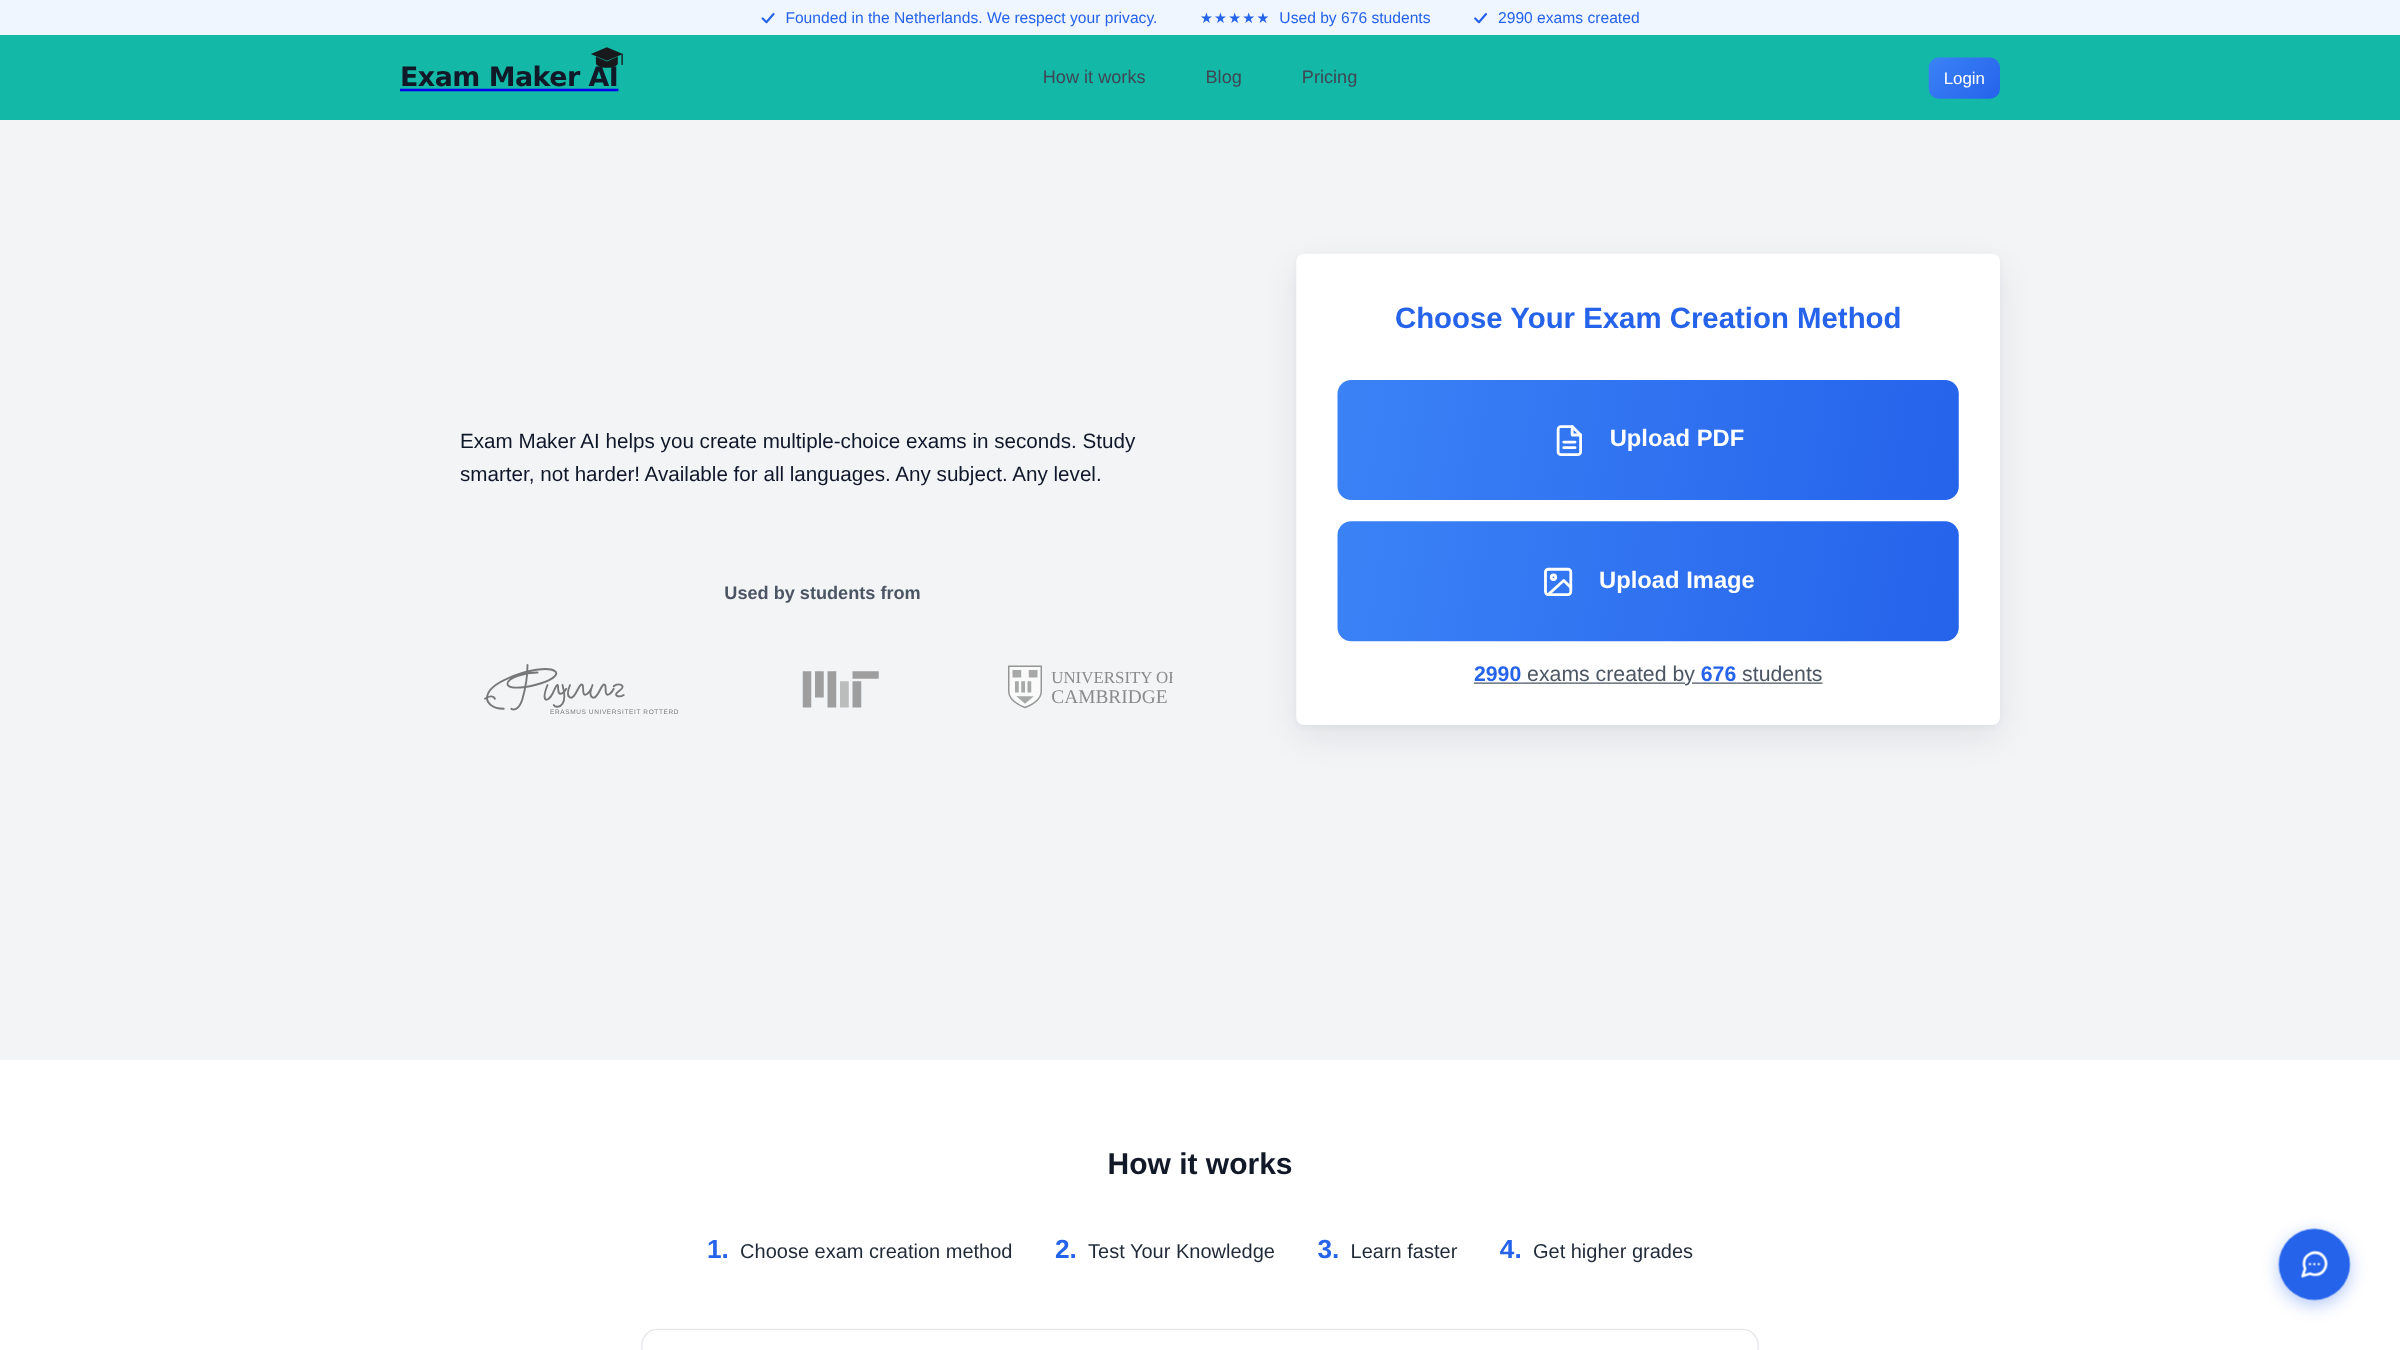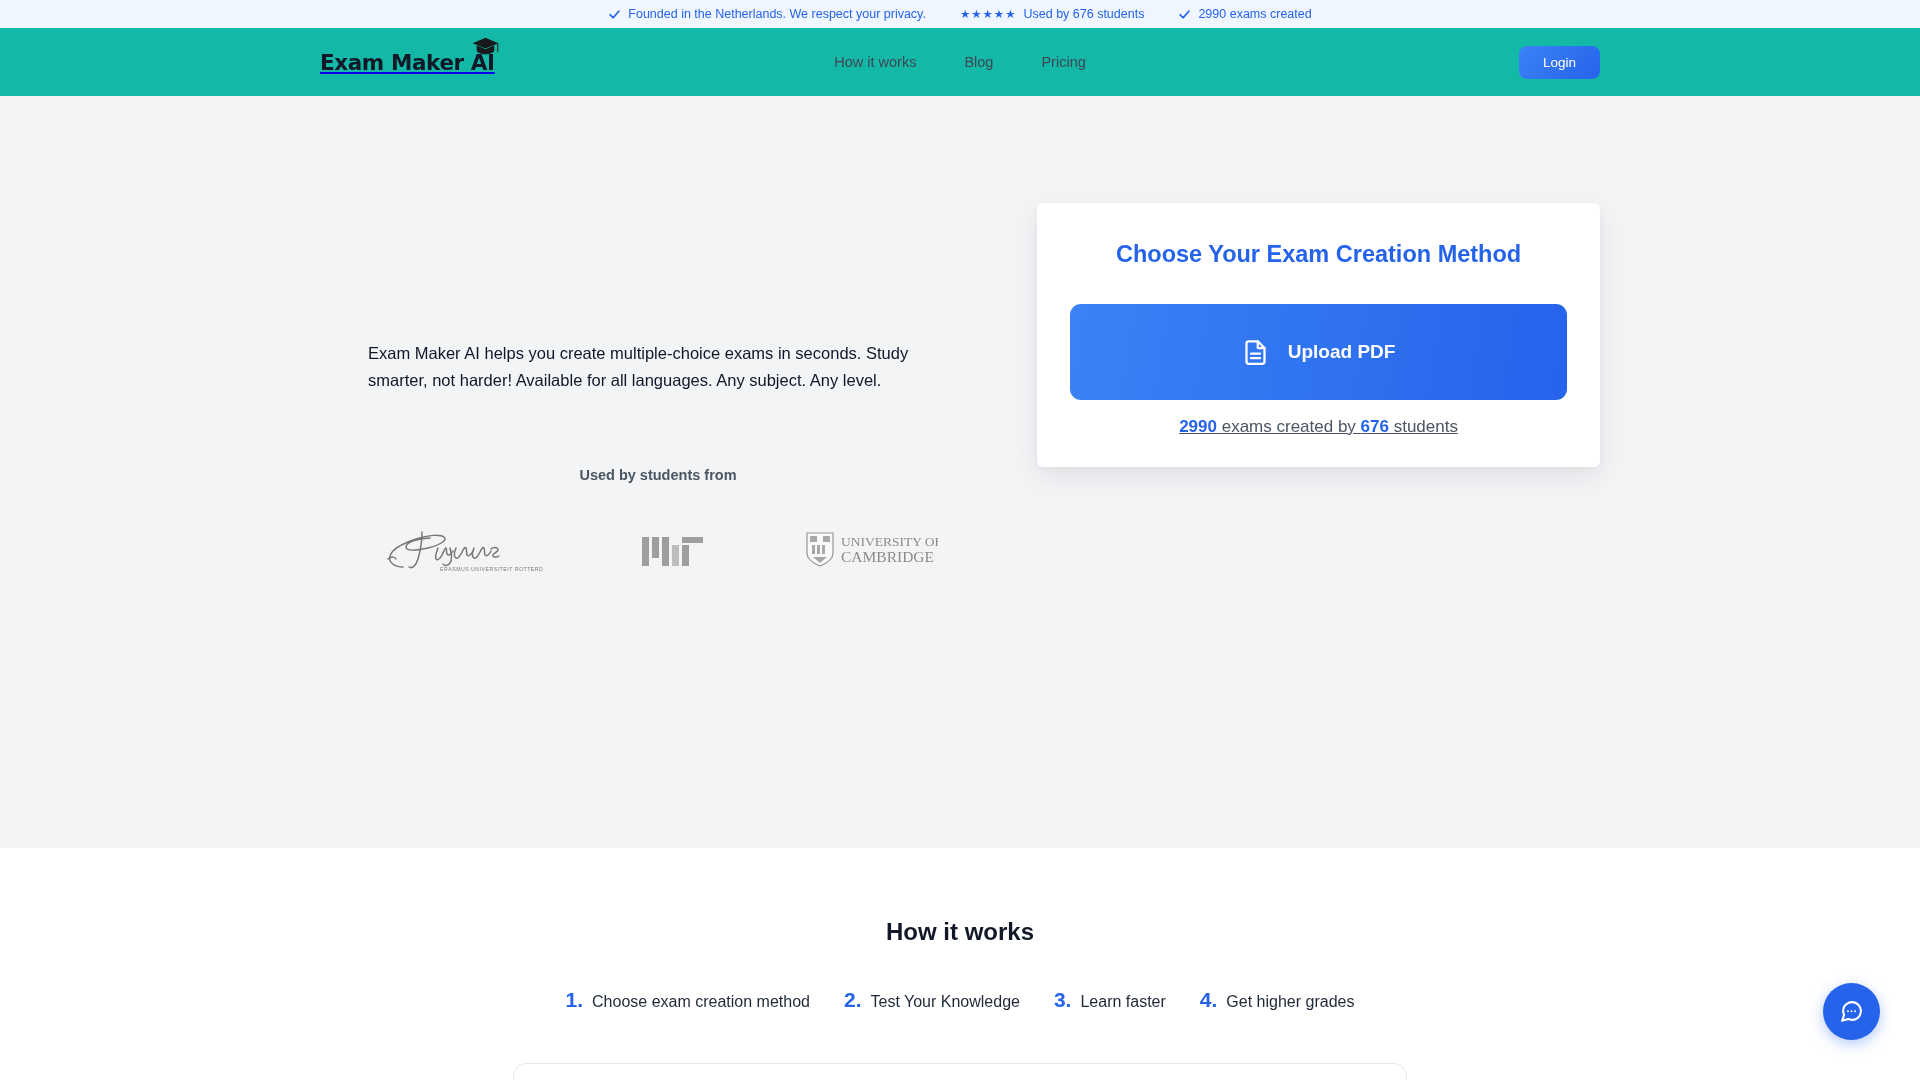--- a/index.html
+++ b/index.html
@@ -68,21 +68,21 @@
     text-decoration: none;
     white-space: nowrap;
   }
   .login-btn {
     margin-left: auto;
     background: linear-gradient(135deg, #3b82f6 0%, #2563eb 100%);
     color: #ffffff;
     font-size: 13.5px;
     border: none;
     border-radius: 8px;
-    padding: 9px 24px;
+    padding: 9px 12px;
     cursor: pointer;
     font-family: "Liberation Sans", sans-serif;
   }
 
   
   .hero {
     background: #f3f4f6;
     height: 752px;
     display: flex;
     align-items: flex-start;
@@ -328,20 +328,30 @@
         <svg viewBox="0 0 24 24" fill="none" stroke="currentColor" stroke-width="2" stroke-linecap="round" stroke-linejoin="round">
           <path d="M14 2 H6 a2 2 0 0 0-2 2 v16 a2 2 0 0 0 2 2 h12 a2 2 0 0 0 2-2 V8 Z"></path>
           <polyline points="14,2 14,8 20,8"></polyline>
           <line x1="8" y1="13" x2="16" y2="13"></line>
           <line x1="8" y1="17" x2="16" y2="17"></line>
         </svg>
       </span>
       <span>Upload PDF</span>
     </button>
 
+    <button class="method-btn">
+      <span class="btn-icon">
+        <svg viewBox="0 0 24 24" fill="none" stroke="currentColor" stroke-width="2" stroke-linecap="round" stroke-linejoin="round">
+          <rect x="3" y="3" width="18" height="18" rx="2"></rect>
+          <circle cx="8.7" cy="8.7" r="1.6"></circle>
+          <path d="M21 16 l-5-5 L5 21"></path>
+        </svg>
+      </span>
+      <span>Upload Image</span>
+    </button>
 
     <div class="card-footer">
       <b>2990</b><span> exams created by </span><b>676</b><span> students</span>
     </div>
   </div>
 
 </section>
 
 <section class="how-section">
   <h2 class="how-title">How it works</h2>

